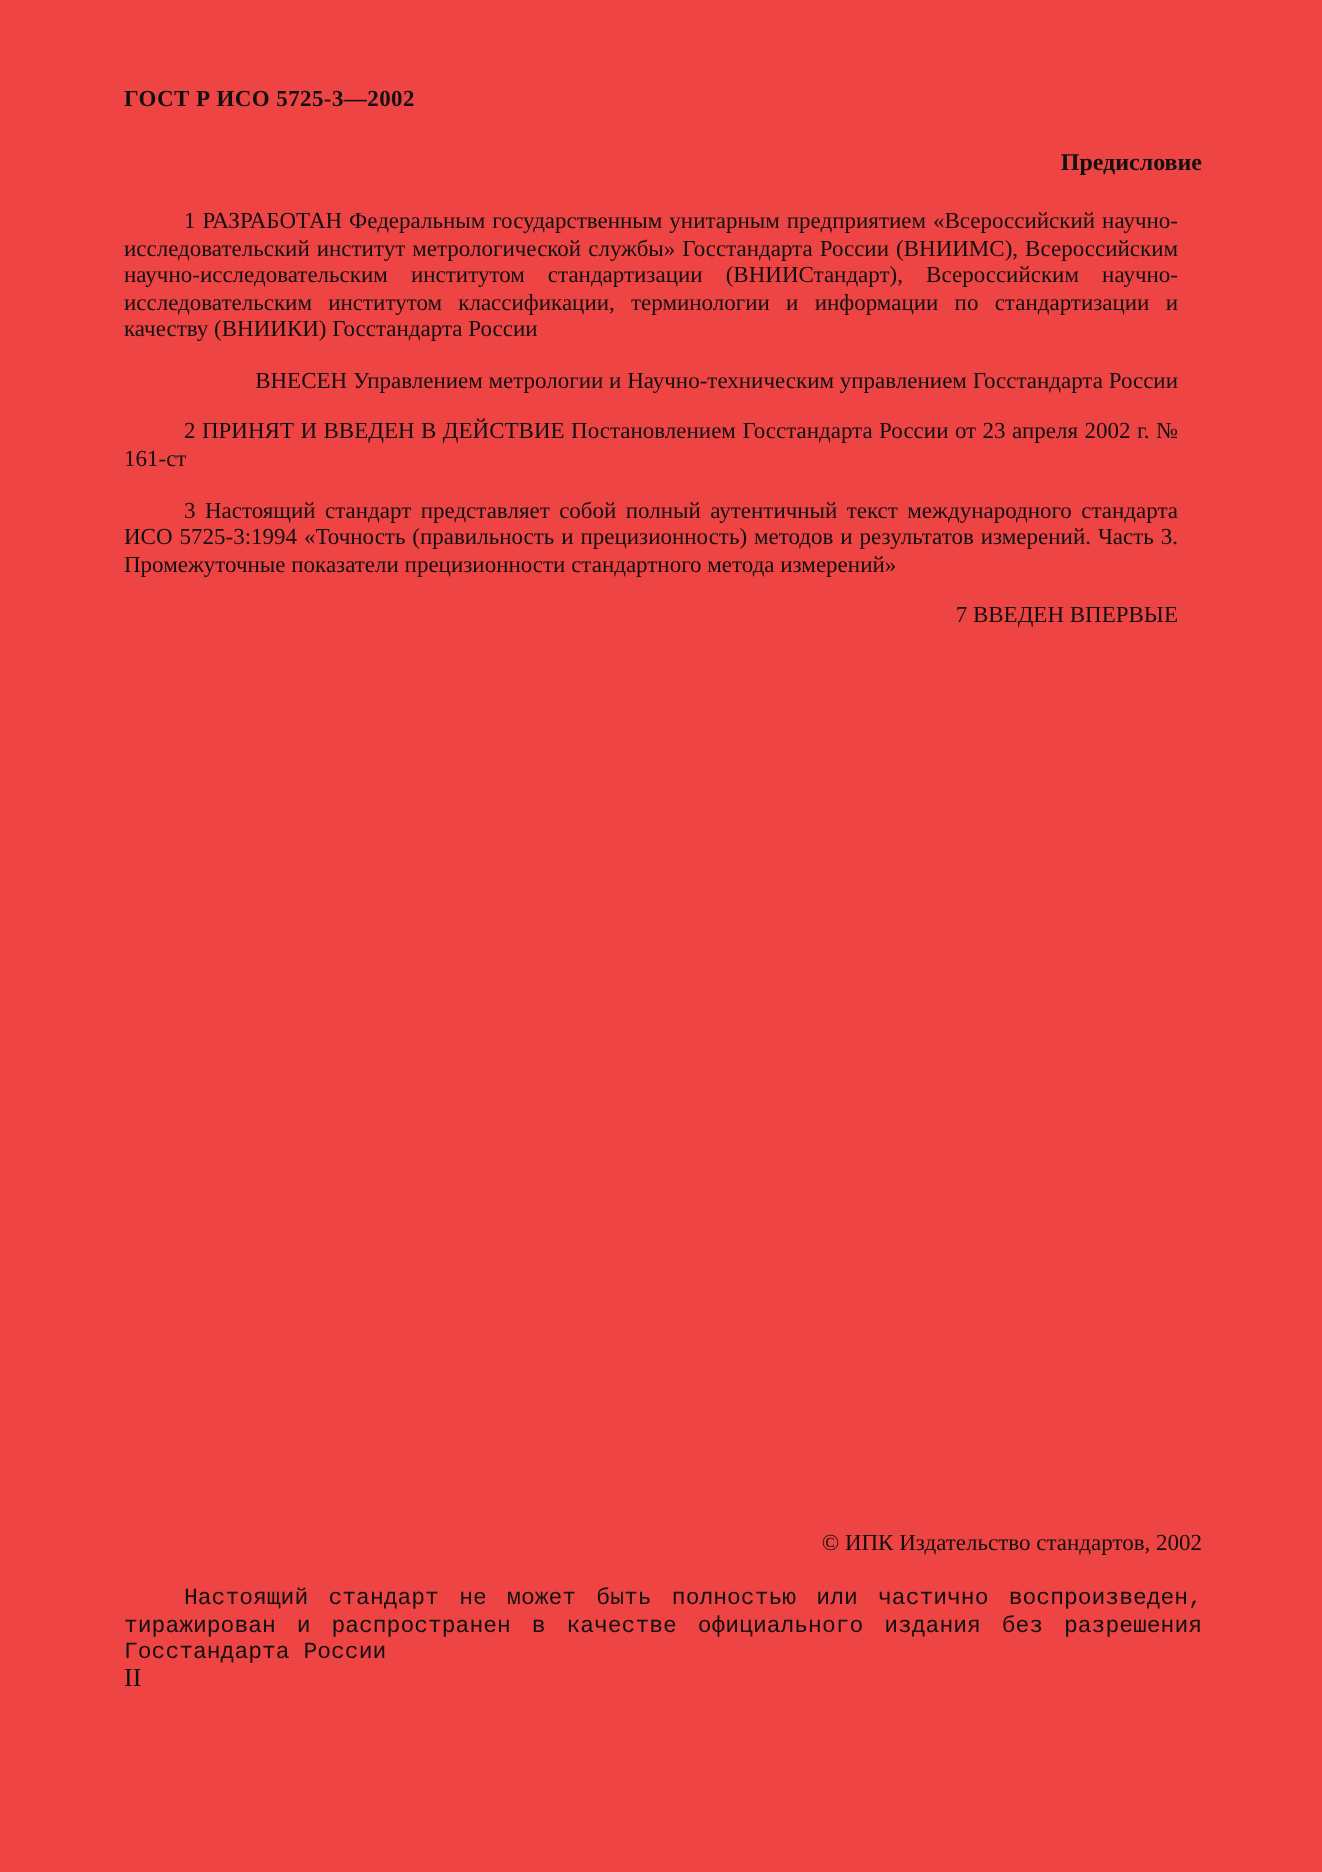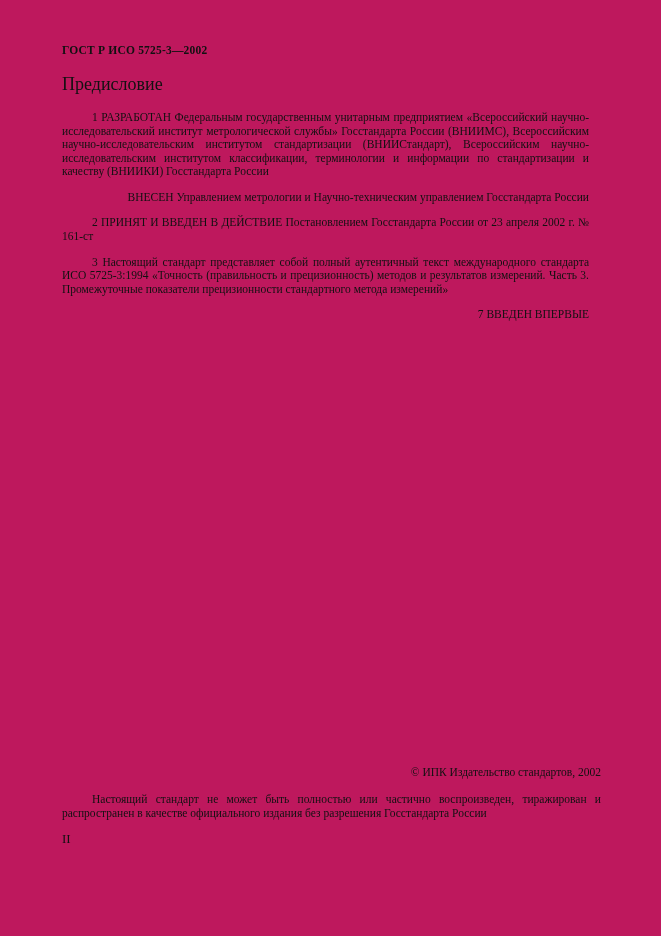--- a/index.html
+++ b/index.html
@@ -5,43 +5,43 @@
   html, body {
     margin: 0;
     padding: 0;
     background: #777;
   }
   .page {
     position: relative;
     width: 661px;
     height: 936px;
     margin: 0 auto;
-    background: #be185d;
+    background: #ef4444;
     font-family: "Liberation Serif", "DejaVu Serif", serif;
     color: #111;
     box-sizing: border-box;
     overflow: hidden;
   }
   .content {
     position: absolute;
     left: 62px;
     right: 60px;
     top: 44px;
   }
   .doc-header {
     font-weight: bold;
     font-size: 11.5px;
     letter-spacing: 0.2px;
     margin: 0 0 18px 0;
   }
   .doc-title {
-    text-align: left;
-    font-size: 18px;
+    text-align: right;
+    font-size: 12px;
     margin: 0 0 16px 0;
-    font-weight: normal;
+    font-weight: bold;
   }
   .para {
     font-size: 11.5px;
     line-height: 1.18;
     text-align: justify;
     text-indent: 30px;
     margin: 0 12px 12px 0;
   }
   .para.single {
     text-align: right;
@@ -55,20 +55,21 @@
   }
   .footer-note {
     position: absolute;
     left: 62px;
     right: 60px;
     top: 793px;
     font-size: 11.5px;
     line-height: 1.18;
     text-align: justify;
     text-indent: 30px;
+    font-family: Liberation Mono, monospace;
   }
   .page-number {
     position: absolute;
     left: 62px;
     top: 831px;
     font-size: 13px;
   }
 </style>
 </head>
 <body>

